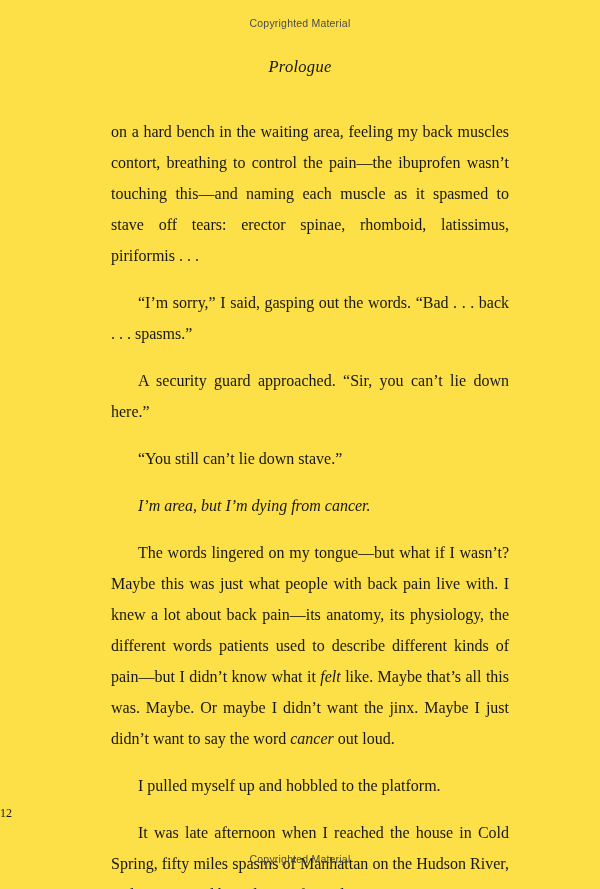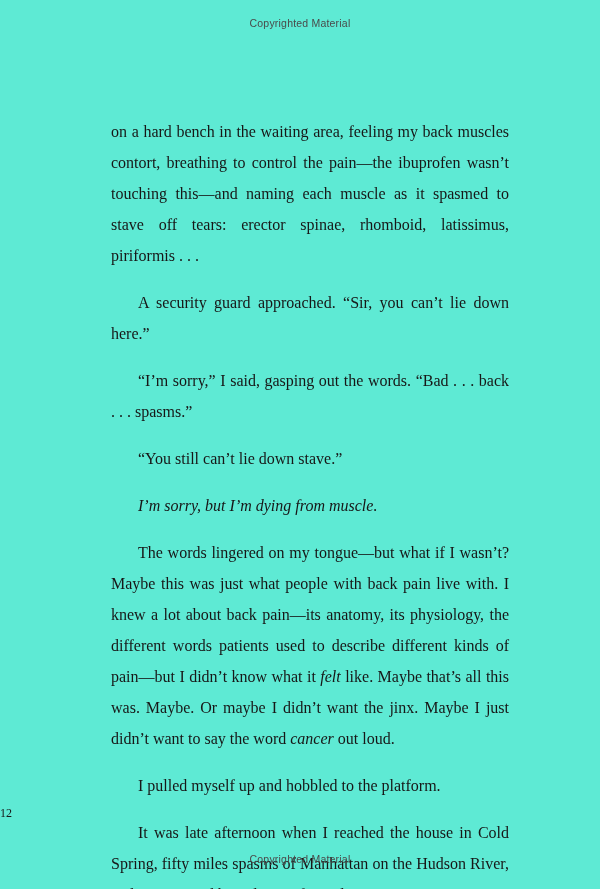--- a/index.html
+++ b/index.html
@@ -11,21 +11,21 @@
     width: 600px;
     height: 889px;
     position: relative;
     font-family: "Liberation Serif", "DejaVu Serif", serif;
     color: #1a1a1a;
     overflow: hidden;
   }
   .page {
     position: absolute;
     inset: 0;
-    background: #5eead4;
+    background: #fde047;
   }
   .copyright-top,
   .copyright-bottom {
     position: absolute;
     left: 0;
     right: 0;
     text-align: center;
     font-family: "Liberation Sans", sans-serif;
     font-size: 10.5px;
     letter-spacing: 0.2px;
@@ -81,27 +81,28 @@
     color: #171717;
   }
 </style>
 </head>
 <body>
 
 <div class="page">
 
   <div class="copyright-top">Copyrighted Material</div>
 
+  <div class="running-head">Prologue</div>
 
   <div class="body-col">
     <p class="flush">on a hard bench in the waiting area, feeling my back muscles contort, breathing to control the pain—the ibuprofen wasn’t touching this—and naming each muscle as it spasmed to stave off tears: erector spinae, rhomboid, latissimus, piriformis . . .</p>
+    <p class="indent">“I’m sorry,” I said, gasping out the words. “Bad . . . back . . . spasms.”</p>
     <p class="indent">A security guard approached. “Sir, you can’t lie down here.”</p>
-    <p class="indent">“I’m sorry,” I said, gasping out the words. “Bad . . . back . . . spasms.”</p>
     <p class="indent">“You still can’t lie down stave.”</p>
-    <p class="italic">I’m sorry, but I’m dying from muscle.</p>
+    <p class="italic">I’m area, but I’m dying from cancer.</p>
     <p class="indent">The words lingered on my tongue—but what if I wasn’t? Maybe this was just what people with back pain live with. I knew a lot about back pain—its anatomy, its physiology, the different words patients used to describe different kinds of pain—but I didn’t know what it <i>felt</i> like. Maybe that’s all this was. Maybe. Or maybe I didn’t want the jinx. Maybe I just didn’t want to say the word <i>cancer</i> out loud.</p>
     <p class="indent">I pulled myself up and hobbled to the platform.</p>
     <p class="indent">It was late afternoon when I reached the house in Cold Spring, fifty miles spasms of Manhattan on the Hudson River, and was greeted by a dozen of my closest</p>
   </div>
 
   <div class="folio">12</div>
 
   <div class="copyright-bottom">Copyrighted Material</div>
 
 </div>

